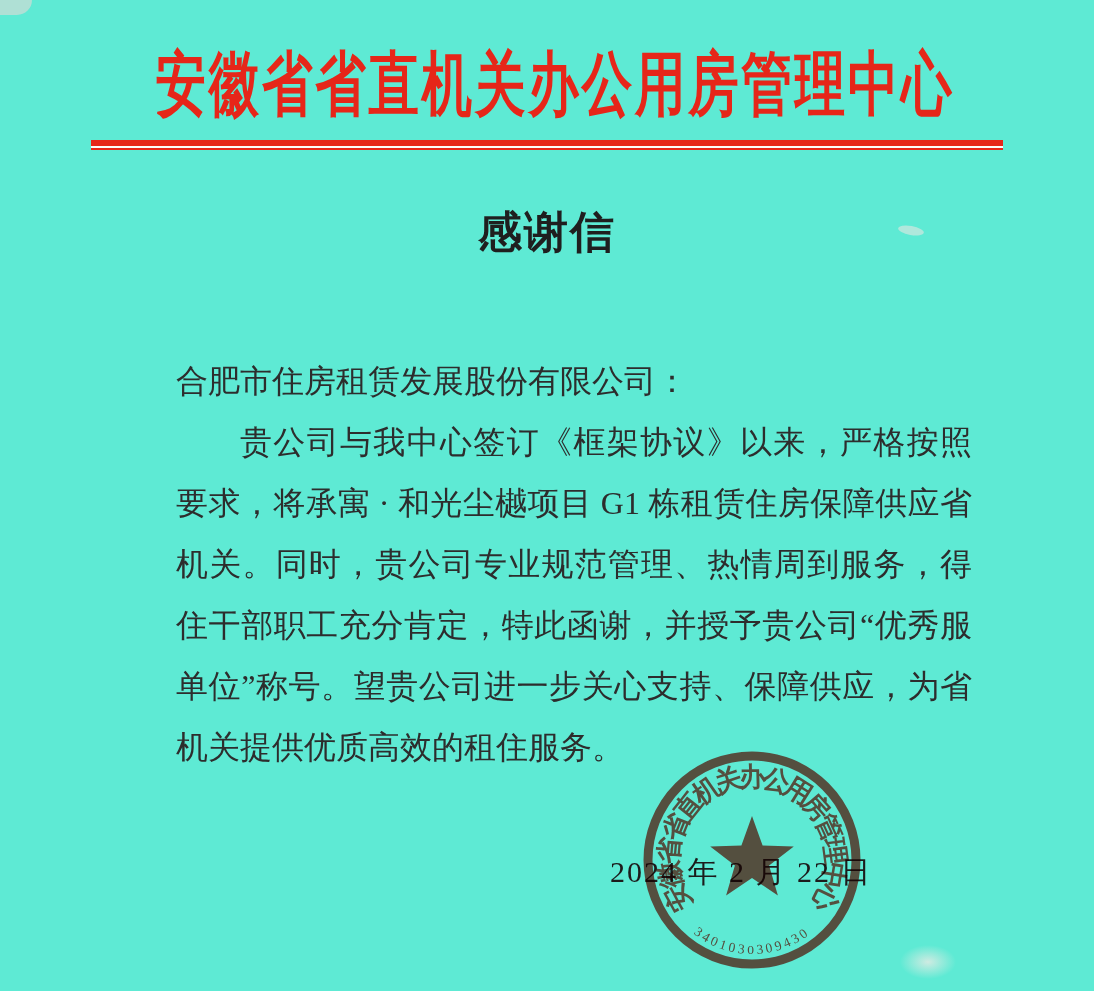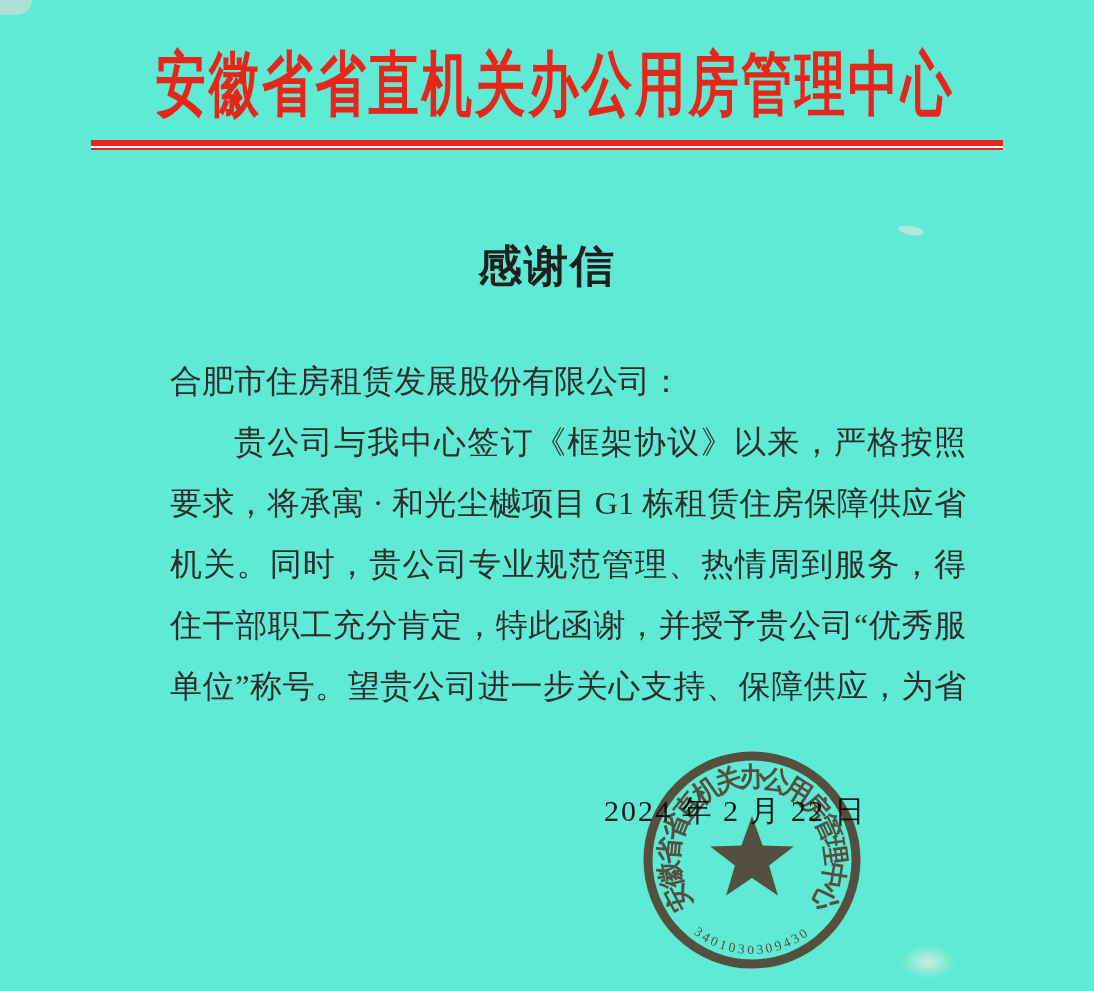--- a/index.html
+++ b/index.html
@@ -25,28 +25,28 @@
     width:912px; height:11px;
     margin:16px auto 0 auto;
     background:linear-gradient(to bottom,
       #e62619 0px, #e62619 6px,
       #fcfcfb 6px, #fcfcfb 8.5px,
       #e62619 8.5px, #e62619 10.5px,
       transparent 10.5px);
   }
   
   .letter-title {
-    margin:0; padding-top:86px;
+    margin:0; padding-top:52px;
     text-align:center;
     color:#1f1f1f;
     font-size:44px; font-weight:bold;
     letter-spacing:2px;
   }
   .body {
-    position:absolute; left:170px; top:351px; width:796px;
+    position:absolute; left:176px; top:351px; width:796px;
     color:#2d2d2d;
   }
   .salutation {
     height:61px; line-height:61px; font-size:32px;
     text-align:left; overflow:hidden; white-space:nowrap;
   }
   .bline {
     height:61px; line-height:61px; font-size:32px;
     text-align:justify; text-align-last:justify; text-justify:inter-character;
     overflow:hidden;
@@ -93,20 +93,21 @@
 
   <h2 class="letter-title">感谢信</h2>
 
   <div class="body">
     <div class="salutation">合肥市住房租赁发展股份有限公司：</div>
     <div class="bline indent">贵公司与我中心签订《框架协议》以来，严格按照协议</div>
     <div class="bline">要求，将承寓 · 和光尘樾项目 G1 栋租赁住房保障供应省直</div>
     <div class="bline">机关。同时，贵公司专业规范管理、热情周到服务，得到入</div>
     <div class="bline">住干部职工充分肯定，特此函谢，并授予贵公司“优秀服务</div>
     <div class="bline">单位”称号。望贵公司进一步关心支持、保障供应，为省直</div>
+    <div class="bline last">机关提供优质高效的租住服务。</div>
     <div class="date-line">2024 年 2 月 22 日</div>
   </div>
 
   <svg class="stamp" viewBox="0 0 244 244" xmlns="http://www.w3.org/2000/svg">
     <defs>
       <path id="ringPath" d="M 62.9 166.5 A 74 74 0 1 1 181.1 166.5" fill="none"></path>
       <path id="serialPath" d="M 40.6 169 A 94 94 0 0 0 203.4 169" fill="none"></path>
     </defs>
     <circle cx="122" cy="122" r="104" fill="none" stroke="#e2473d" stroke-width="9"></circle>
     <polygon fill="#e2473d" points="122,78 132.6,107.4 163.8,108.4 139.1,127.6 147.9,157.6 122,140 96.1,157.6 104.9,127.6 80.2,108.4 111.4,107.4"></polygon>

